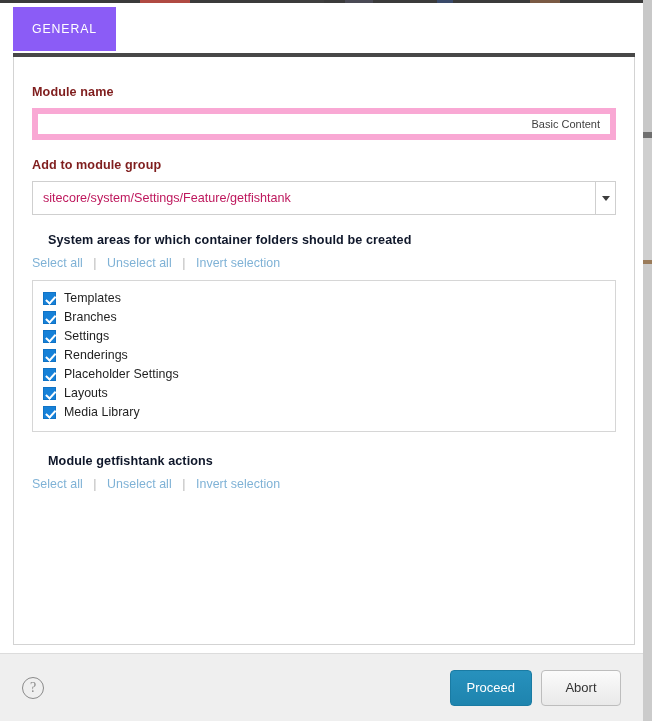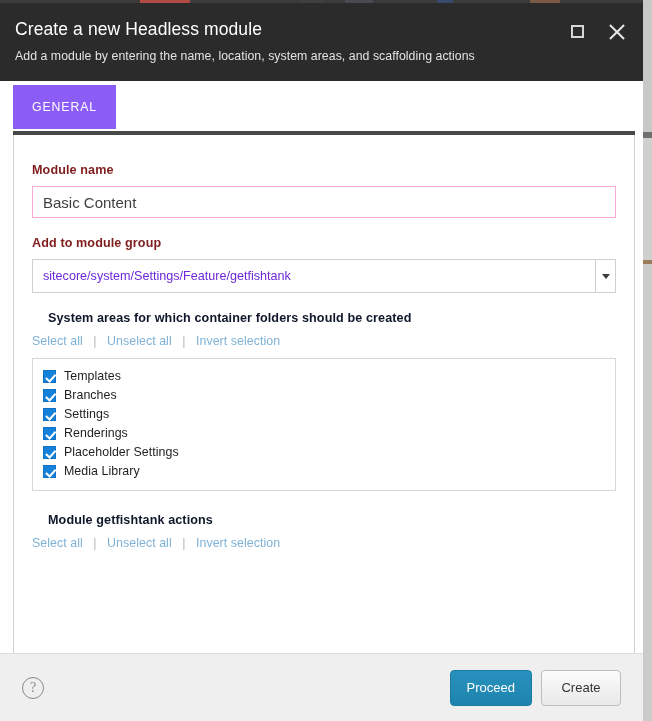--- a/index.html
+++ b/index.html
@@ -188,29 +188,30 @@
     font-size: 12.6px;
     font-weight: bold;
     color: #7f1d1d;
     margin: 0 0 9px 0;
     letter-spacing: .1px;
   }
 
   .text-input {
     width: 100%;
     height: 32px;
-    border: 1px solid #f9a8d4;
+    border: 6px solid #f9a8d4;
     background: #ffffff;
     box-sizing: border-box;
     padding: 0 10px;
     font-family: "Liberation Sans", sans-serif;
-    font-size: 15px;
+    font-size: 11px;
     color: #3f3f3f;
     outline: none;
     display: block;
+    text-align: right;
   }
 
   .field-block { margin-bottom: 18px; }
 
   
   .combo {
     position: relative;
     width: 100%;
     height: 34px;
     display: flex;
@@ -219,21 +220,21 @@
   .combo-input {
     flex: 1 1 auto;
     height: 34px;
     border: 1px solid #cfcfcf;
     border-right: none;
     background: #ffffff;
     box-sizing: border-box;
     padding: 0 10px;
     font-family: "Liberation Sans", sans-serif;
     font-size: 12.6px;
-    color: #6d28d9;
+    color: #be185d;
     outline: none;
   }
   .combo-btn {
     width: 21px;
     height: 34px;
     border: 1px solid #cfcfcf;
     background: #ffffff;
     box-sizing: border-box;
     display: flex;
     align-items: center;
@@ -387,33 +388,20 @@
   <div class="bg-right-strip">
     <div class="seg" style="top:0;height:132px;background:#c8c8c8;"></div>
     <div class="seg" style="top:132px;height:6px;background:#6f6f6f;"></div>
     <div class="seg" style="top:138px;height:122px;background:#cfcfcf;"></div>
     <div class="seg" style="top:260px;height:4px;background:#9a7b5a;"></div>
     <div class="seg" style="top:264px;height:457px;background:#cbcbcb;"></div>
   </div>
 
   <div class="dialog">
 
-    <div class="titlebar">
-      <div class="dlg-title">Create a new Headless module</div>
-      <div class="dlg-subtitle">Add a module by entering the name, location, system areas, and scaffolding actions</div>
-
-      <div class="win-btns">
-        <div class="win-btn">
-          <span class="icon-maximize"></span>
-        </div>
-        <div class="win-btn">
-          <span class="icon-close"></span>
-        </div>
-      </div>
-    </div>
 
     <div class="body-area">
 
       <div class="tabstrip">
         <div class="tab">GENERAL</div>
         <div class="tab-rule"></div>
       </div>
 
       <div class="panel">
 
@@ -457,20 +445,24 @@
             <div class="check-row">
               <span class="cb"></span>
               <span class="cb-label">Renderings</span>
             </div>
             <div class="check-row">
               <span class="cb"></span>
               <span class="cb-label">Placeholder Settings</span>
             </div>
             <div class="check-row">
               <span class="cb"></span>
+              <span class="cb-label">Layouts</span>
+            </div>
+            <div class="check-row">
+              <span class="cb"></span>
               <span class="cb-label">Media Library</span>
             </div>
           </div>
         </div>
 
         <div class="spacer-lg"></div>
 
         <div>
           <div class="section-title">Module getfishtank actions</div>
           <div class="link-row">
@@ -482,17 +474,17 @@
           </div>
         </div>
 
       </div>
     </div>
 
     <div class="footer">
       <div class="help-icon">?</div>
       <div class="footer-spacer"></div>
       <div class="btn btn-primary">Proceed</div>
-      <div class="btn btn-secondary">Create</div>
+      <div class="btn btn-secondary">Abort</div>
     </div>
 
   </div>
 </div>
 
 </body></html>

